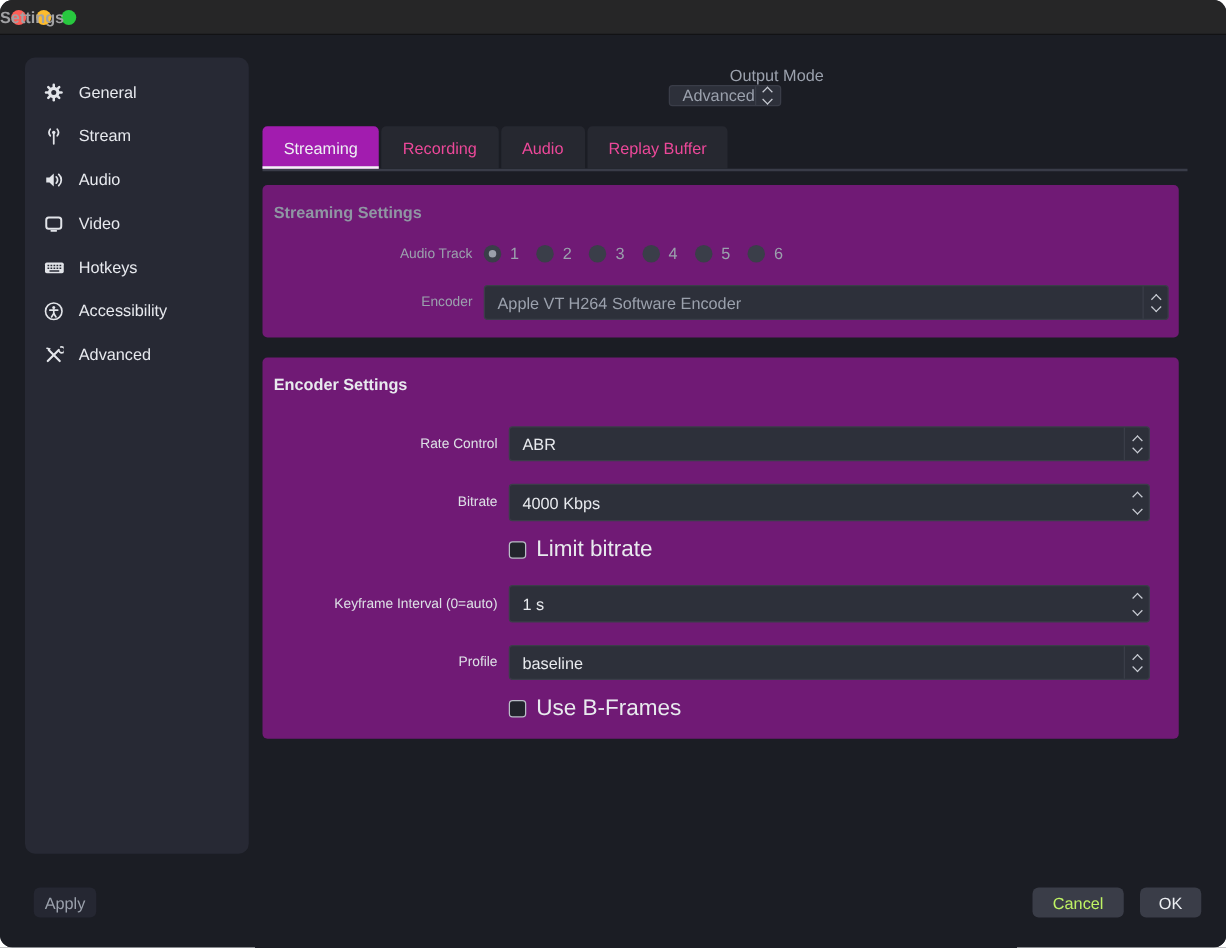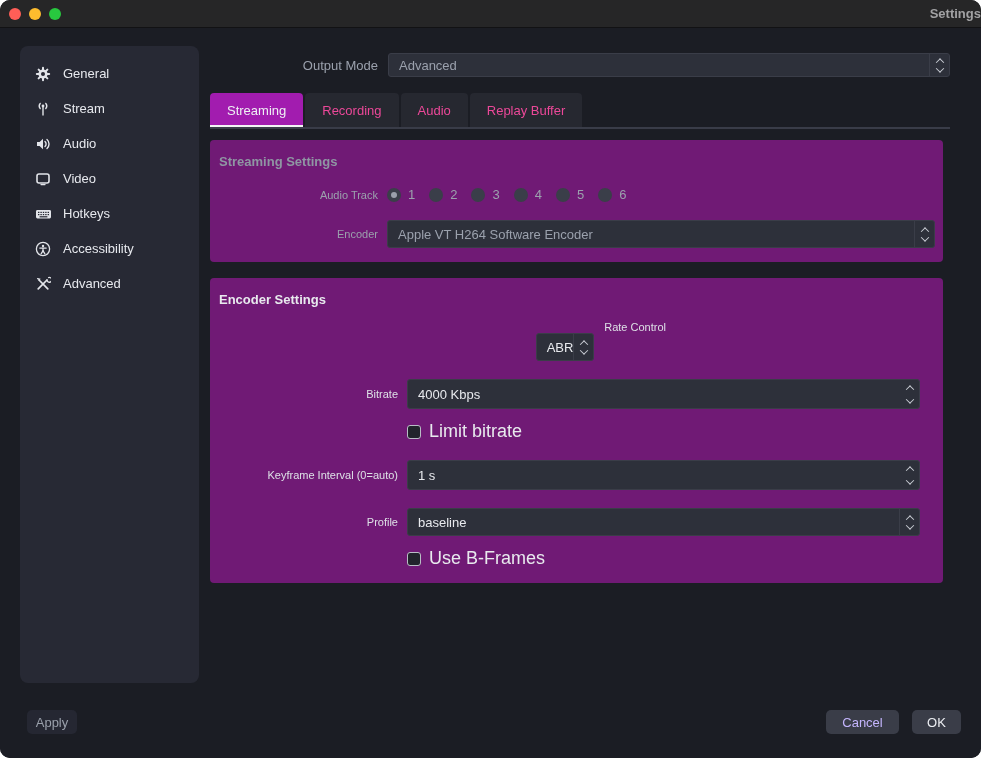--- a/index.html
+++ b/index.html
@@ -5,32 +5,32 @@
   html,body{margin:0;padding:0;background:#ffffff;}
   body{font-family:"Liberation Sans","DejaVu Sans",sans-serif;width:981px;height:758px;}
   .window{position:relative;width:981px;height:758px;border-radius:10px;overflow:hidden;background:#1b1d24;}
   
   .titlebar{position:relative;height:27px;background:#262627;border-bottom:1px solid #121214;display:flex;align-items:center;}
   .traffic{display:flex;gap:8px;margin-left:9px;}
   .light{width:12px;height:12px;border-radius:50%;}
   .light.red{background:#ff5e57;}
   .light.yellow{background:#fdbc2e;}
   .light.green{background:#28c83f;}
-  .win-title{position:absolute;left:0;right:0;text-align:right;font-size:13px;font-weight:bold;color:#a2a2a4;padding-left:12px;}
+  .win-title{position:absolute;left:0;right:0;text-align:left;font-size:13px;font-weight:bold;color:#a2a2a4;}
   
   .body-area{position:relative;height:730px;background:#1b1d24;}
   
   .sidebar{position:absolute;left:20px;top:18px;width:179px;height:637px;background:#272934;border-radius:8px;padding-top:10px;box-sizing:border-box;}
   .side-item{display:flex;align-items:center;height:35px;margin:0 4px;padding:0 10px;border-radius:5px;color:#e7e9ee;font-size:13px;cursor:default;}
   .side-item.selected{background:#2e46b8;}
   .side-item .ic{width:18px;height:16px;margin-right:11px;display:flex;align-items:center;justify-content:center;}
   .side-item .ic svg{display:block;}
   
   .right-col{position:absolute;left:210px;top:0;width:740px;}
-  .outmode-row{display:flex;align-items:center;margin-top:25px;}
+  .outmode-row{display:flex;align-items:center;margin-top:25px;flex-direction:column;}
   .outmode-row .lbl{width:168px;text-align:right;margin-right:10px;color:#9ba1ad;font-size:13px;}
   .combo{position:relative;display:flex;align-items:center;height:24px;background:#2d303a;border:1px solid #3a3d48;border-radius:3px;color:#9ba1ad;font-size:13px;box-sizing:border-box;}
   .combo .val{flex:1;padding-left:10px;white-space:nowrap;overflow:hidden;}
   .combo .spin{width:19px;align-self:stretch;border-left:1px solid #3a3d48;display:flex;flex-direction:column;align-items:center;justify-content:center;gap:3px;}
   .combo .spin.noline{border-left:none;}
   .combo.bright{color:#e8eaee;}
   .combo.tall{height:28px;}
   .chev{width:5px;height:5px;border-left:1.6px solid #c9ccd4;border-top:1.6px solid #c9ccd4;}
   .chev.up{transform:rotate(45deg) translate(1px,1px);}
   .chev.down{transform:rotate(225deg) translate(1px,1px);}
@@ -64,21 +64,21 @@
   
   .check{display:flex;align-items:center;gap:8px;font-size:18px;}
   .box{width:14px;height:14px;border-radius:3px;background:#22242c;box-sizing:border-box;}
   .check.bright .box{border:1.5px solid #b9bdc6;}
   .check.dim .box{border:1.5px solid #6d727d;}
   .check.bright{color:#e8eaee;}
   .checkbox-row{margin-top:12px;padding-left:197px;}
   
   .btn{position:absolute;height:24px;border-radius:5px;display:flex;align-items:center;justify-content:center;font-size:13px;cursor:default;box-sizing:border-box;}
   .btn.apply{left:27px;bottom:24px;width:50px;background:#252732;color:#9aa0ab;}
-  .btn.cancel{right:82px;bottom:24px;width:73px;background:#3a3d48;color:#c4b5fd;}
+  .btn.cancel{right:82px;bottom:24px;width:73px;background:#3a3d48;color:#bef264;}
   .btn.ok{right:20px;bottom:24px;width:49px;background:#3a3d48;color:#eceef2;}
 </style>
 </head>
 <body>
 
 <div class="window">
 
   <div class="titlebar">
     <div class="traffic">
       <div class="light red"></div>
@@ -267,21 +267,21 @@
                 </span>
             </div>
           </div>
         </div>
 
       </div>
 
       <div class="panel p2">
         <div class="panel-title">Encoder Settings</div>
 
-        <div class="row" style="margin-top:14px;flex-direction:column;">
+        <div class="row" style="margin-top:26px;">
           <span class="lbl">Rate Control</span>
           <div class="ctrl">
             <div class="combo bright tall">
               <span class="val">ABR</span>
               <span class="spin">
                   <span class="chev up"></span>
                   <span class="chev down"></span>
                 </span>
             </div>
           </div>

